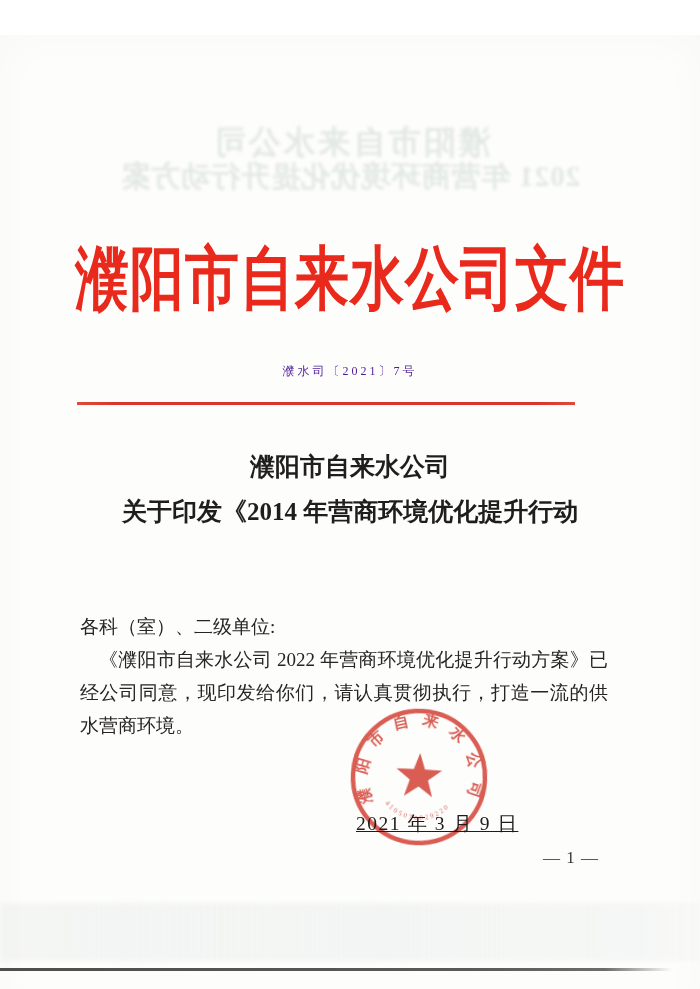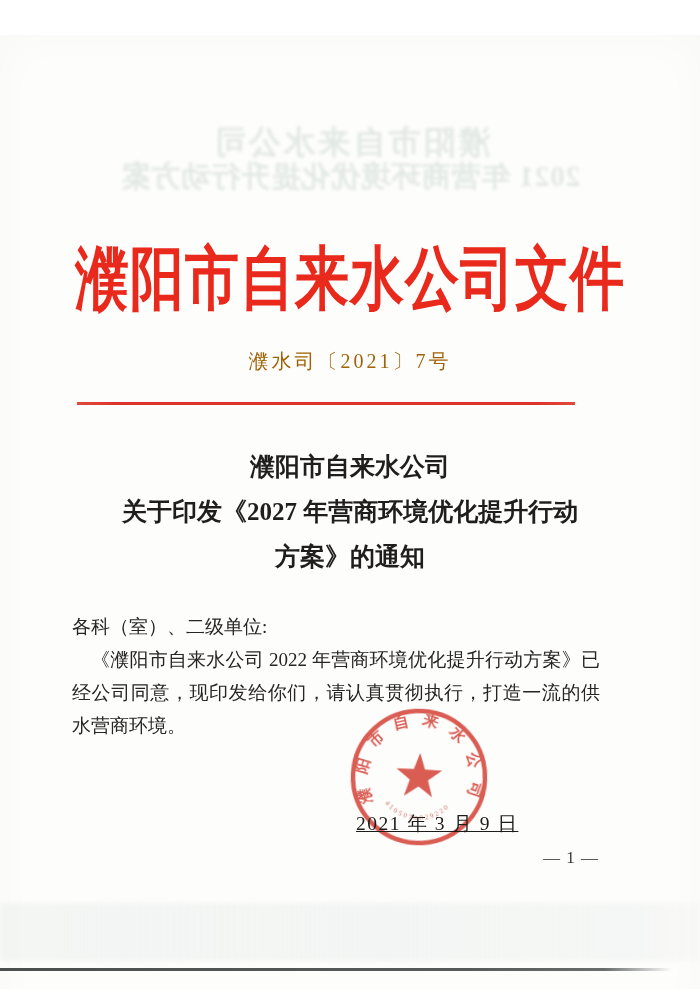--- a/index.html
+++ b/index.html
@@ -28,34 +28,34 @@
     filter:blur(2px);
   }
   
   .red-title{
     position:absolute;top:198px;left:0;width:100%;margin:0;
     text-align:center;color:#e8291c;
     font-size:54px;font-weight:900;letter-spacing:1px;white-space:nowrap;
     transform:scaleY(1.28);transform-origin:top center;
   }
   .doc-number{
-    position:absolute;top:313px;left:0;width:100%;
-    text-align:center;font-size:20px;letter-spacing:3px;color:#a16207;
+    position:absolute;top:328px;left:0;width:100%;
+    text-align:center;font-size:12px;letter-spacing:3px;color:#4c1d95;
   }
   .red-rule{
     position:absolute;top:367px;left:77px;width:498px;height:2.5px;
     background:linear-gradient(90deg,#e0493b 0%,#dc3428 8%,#dc3428 92%,#e0493b 100%);
   }
   .notice-title{
     position:absolute;top:409px;left:0;width:100%;
     text-align:center;font-size:25px;font-weight:bold;color:#1f1e1c;
     line-height:45px;
   }
   .body-text{
-    position:absolute;top:575px;left:72px;width:528px;
+    position:absolute;top:575px;left:80px;width:528px;
     font-size:19px;line-height:33px;color:#262522;
     text-align:justify;
   }
   .body-text p{margin:0;}
   .body-text .para{text-indent:1em;}
   .seal{
     position:absolute;left:339px;top:662px;width:160px;height:160px;
     transform:rotate(3deg);opacity:.88;mix-blend-mode:multiply;
     filter:blur(.3px);
   }
@@ -84,22 +84,21 @@
   <div class="bleed bleed2">2021 年营商环境优化提升行动方案</div>
 
   <h1 class="red-title">濮阳市自来水公司文件</h1>
 
   <div class="doc-number">濮水司〔2021〕7号</div>
 
   <div class="red-rule"></div>
 
   <div class="notice-title">
     <div>濮阳市自来水公司</div>
-    <div>关于印发《2027 年营商环境优化提升行动</div>
-    <div>方案》的通知</div>
+    <div>关于印发《2014 年营商环境优化提升行动</div>
   </div>
 
   <div class="body-text">
     <p class="salutation">各科（室）、二级单位:</p>
     <p class="para">《濮阳市自来水公司 2022 年营商环境优化提升行动方案》已经公司同意，现印发给你们，请认真贯彻执行，打造一流的供水营商环境。</p>
   </div>
 
   <div class="date">2021 年 3 月 9 日</div>
 
   <div class="seal">

